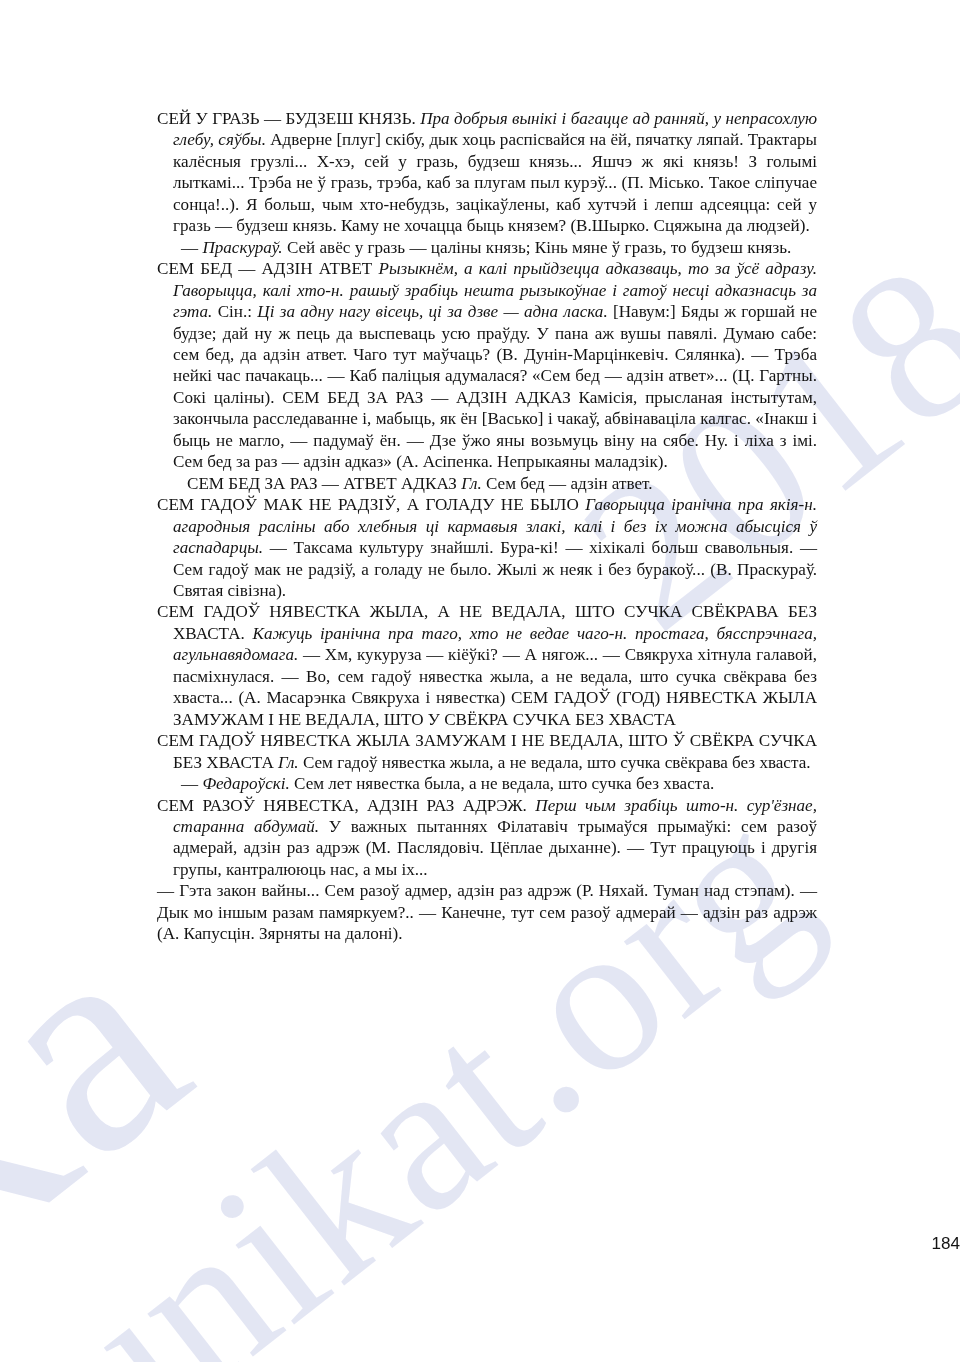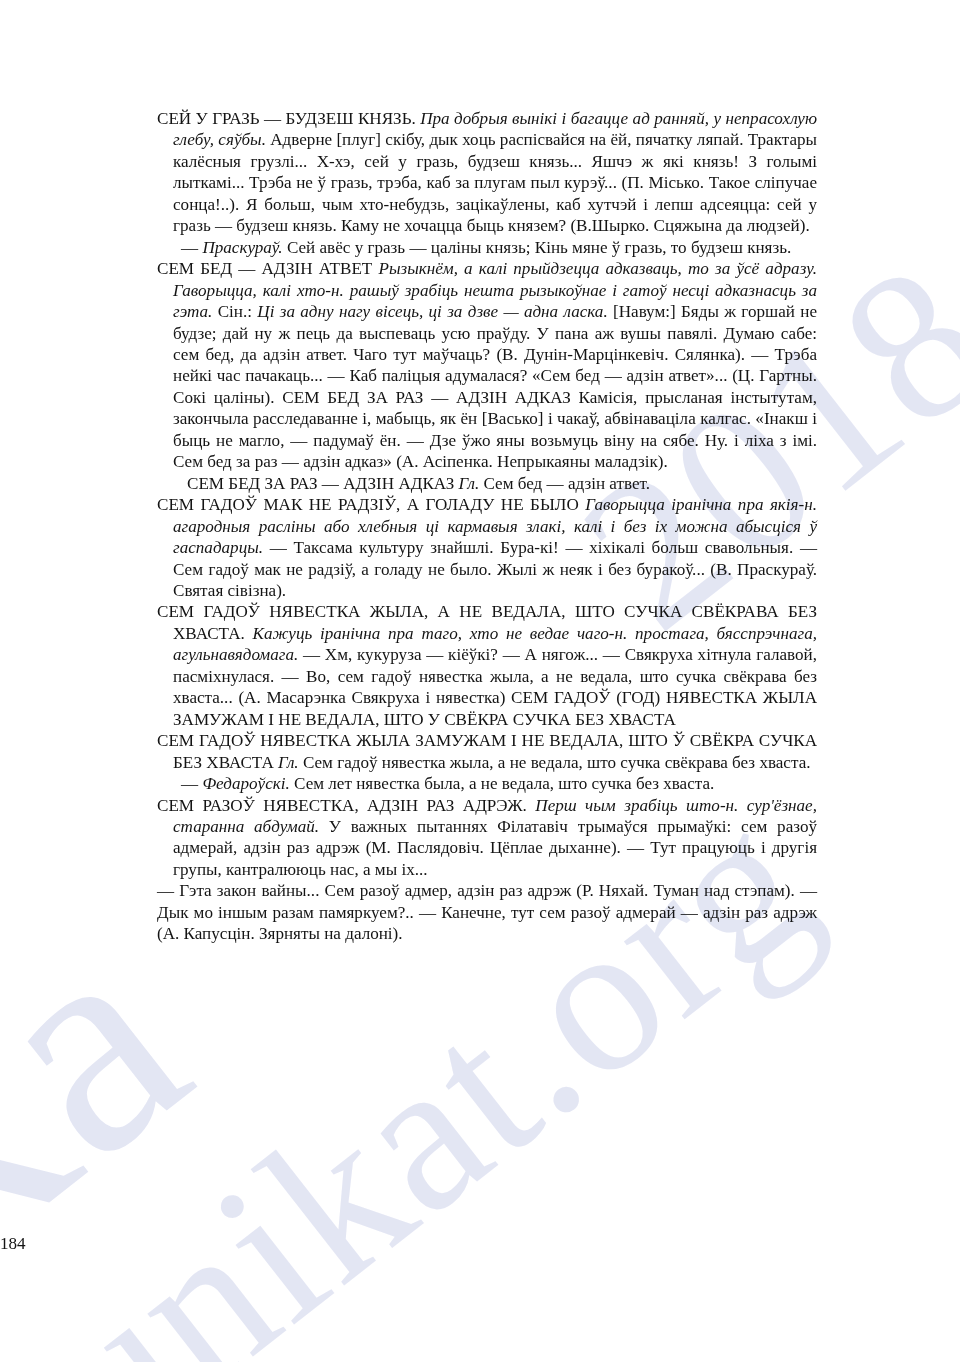--- a/index.html
+++ b/index.html
@@ -97,43 +97,43 @@
 
   .para:last-child { margin-bottom: 0; }
 
   i, .it { font-style: italic; }
 
   #page-number {
     position: absolute;
     left: 0;
     right: 0;
     top: 1233px;
-    text-align: left;
+    text-align: right;
     font-size: 17.1px;
     line-height: 21px;
-    font-family: Liberation Serif, serif;
+    font-family: Liberation Sans, sans-serif;
     color: #141414;
   }
 </style>
 </head>
 <body style="color: rgb(20, 20, 20); background: rgb(255, 255, 255);">
 
 <div id="watermark-layer">
   <div class="wm wm-a" style="color: rgb(223, 226, 242);">Ka</div>
   <div class="wm wm-b" style="color: rgb(223, 226, 242);">unikat.org</div>
   <div class="wm wm-c" style="color: rgb(223, 226, 242);">2018</div>
 </div>
 
 <div id="page">
 
   <div id="text-block">
       <p class="para entry"><span>СЕЙ У ГРАЗЬ — БУДЗЕШ КНЯЗЬ. </span><i>Пра добрыя вынікі і багацце ад ранняй, у непрасохлую глебу, сяўбы.</i><span> Адверне [плуг] скібу, дык хоць распісвайся на ёй, пячатку ляпай. Трактары калёсныя грузлі... Х-хэ, сей у гразь, будзеш князь... Яшчэ ж які князь! З голымі лыткамі... Трэба не ў гразь, трэба, каб за плугам пыл курэў... (П. Місько. Такое сліпучае сонца!..). Я больш, чым хто-небудзь, зацікаўлены, каб хутчэй і лепш адсеяцца: сей у гразь — будзеш князь. Каму не хочацца быць князем? (В.Шырко. Сцяжына да людзей).</span></p>
       <p class="para quote"><span>— </span><i>Праскураў.</i><span> Сей авёс у гразь — цаліны князь; Кінь мяне ў гразь, то будзеш князь.</span></p>
       <p class="para entry"><span>СЕМ БЕД — АДЗІН АТВЕТ </span><i>Рызыкнём, а калі прыйдзецца адказваць, то за ўсё адразу. Гаворыцца, калі хто-н. рашыў зрабіць нешта рызыкоўнае і гатоў несці адказнасць за гэта.</i><span> Сін.: </span><i>Ці за адну нагу вісець, ці за дзве — адна ласка.</i><span> [Навум:] Бяды ж горшай не будзе; дай ну ж пець да выспеваць усю праўду. У пана аж вушы павялі. Думаю сабе: сем бед, да адзін атвет. Чаго тут маўчаць? (В. Дунін-Марцінкевіч. Сялянка). — Трэба нейкі час пачакаць... — Каб паліцыя адумалася? «Сем бед — адзін атвет»... (Ц. Гартны. Сокі цаліны). СЕМ БЕД ЗА РАЗ — АДЗІН АДКАЗ Камісія, прысланая інстытутам, закончыла расследаванне і, мабыць, як ён [Васько] і чакаў, абвінаваціла калгас. «Інакш і быць не магло, — падумаў ён. — Дзе ўжо яны возьмуць віну на сябе. Ну. і ліха з імі. Сем бед за раз — адзін адказ» (А. Асіпенка. Непрыкаяны маладзік).</span></p>
-      <p class="para xref"><span>СЕМ БЕД ЗА РАЗ — АДЗІН АДКАЗ </span><i>Гл.</i><span> Сем бед — адзін атвет.</span></p>
+      <p class="para xref"><span>СЕМ БЕД ЗА РАЗ — АТВЕТ АДКАЗ </span><i>Гл.</i><span> Сем бед — адзін атвет.</span></p>
       <p class="para entry"><span>СЕМ ГАДОЎ МАК НЕ РАДЗІЎ, А ГОЛАДУ НЕ БЫЛО </span><i>Гаворыцца іранічна пра якія-н. агародныя расліны або хлебныя ці кармавыя злакі, калі і без іх можна абысціся ў гаспадарцы.</i><span> — Таксама культуру знайшлі. Бура-кі! — хіхікалі больш свавольныя. — Сем гадоў мак не радзіў, а голаду не было. Жылі ж неяк і без буракоў... (В. Праскураў. Святая сівізна).</span></p>
       <p class="para entry"><span>СЕМ ГАДОЎ НЯВЕСТКА ЖЫЛА, А НЕ ВЕДАЛА, ШТО СУЧКА СВЁКРАВА БЕЗ ХВАСТА. </span><i>Кажуць іранічна пра таго, хто не ведае чаго-н. простага, бясспрэчнага, агульнавядомага.</i><span> — Хм, кукуруза — кіёўкі? — А нягож... — Свякруха хітнула галавой, пасміхнулася. — Во, сем гадоў нявестка жыла, а не ведала, што сучка свёкрава без хваста... (А. Масарэнка Свякруха і нявестка) СЕМ ГАДОЎ (ГОД) НЯВЕСТКА ЖЫЛА ЗАМУЖАМ І НЕ ВЕДАЛА, ШТО У СВЁКРА СУЧКА БЕЗ ХВАСТА</span></p>
       <p class="para entry"><span>СЕМ ГАДОЎ НЯВЕСТКА ЖЫЛА ЗАМУЖАМ І НЕ ВЕДАЛА, ШТО Ў СВЁКРА СУЧКА БЕЗ ХВАСТА </span><i>Гл.</i><span> Сем гадоў нявестка жыла, а не ведала, што сучка свёкрава без хваста.</span></p>
       <p class="para quote"><span>— </span><i>Федароўскі.</i><span> Сем лет нявестка была, а не ведала, што сучка без хваста.</span></p>
       <p class="para entry"><span>СЕМ РАЗОЎ НЯВЕСТКА, АДЗІН РАЗ АДРЭЖ. </span><i>Перш чым зрабіць што-н. сур'ёзнае, старанна абдумай.</i><span> У важных пытаннях Філатавіч трымаўся прымаўкі: сем разоў адмерай, адзін раз адрэж (М. Паслядовіч. Цёплае дыханне). — Тут працуюць і другія групы, кантралююць нас, а мы іх...</span></p>
       <p class="para flush"><span>— Гэта закон вайны... Сем разоў адмер, адзін раз адрэж (Р. Няхай. Туман над стэпам). — Дык мо іншым разам памяркуем?.. — Канечне, тут сем разоў адмерай — адзін раз адрэж (А. Капусцін. Зярняты на далоні).</span></p>
     </div>
 
   <div id="page-number">184</div>
 

